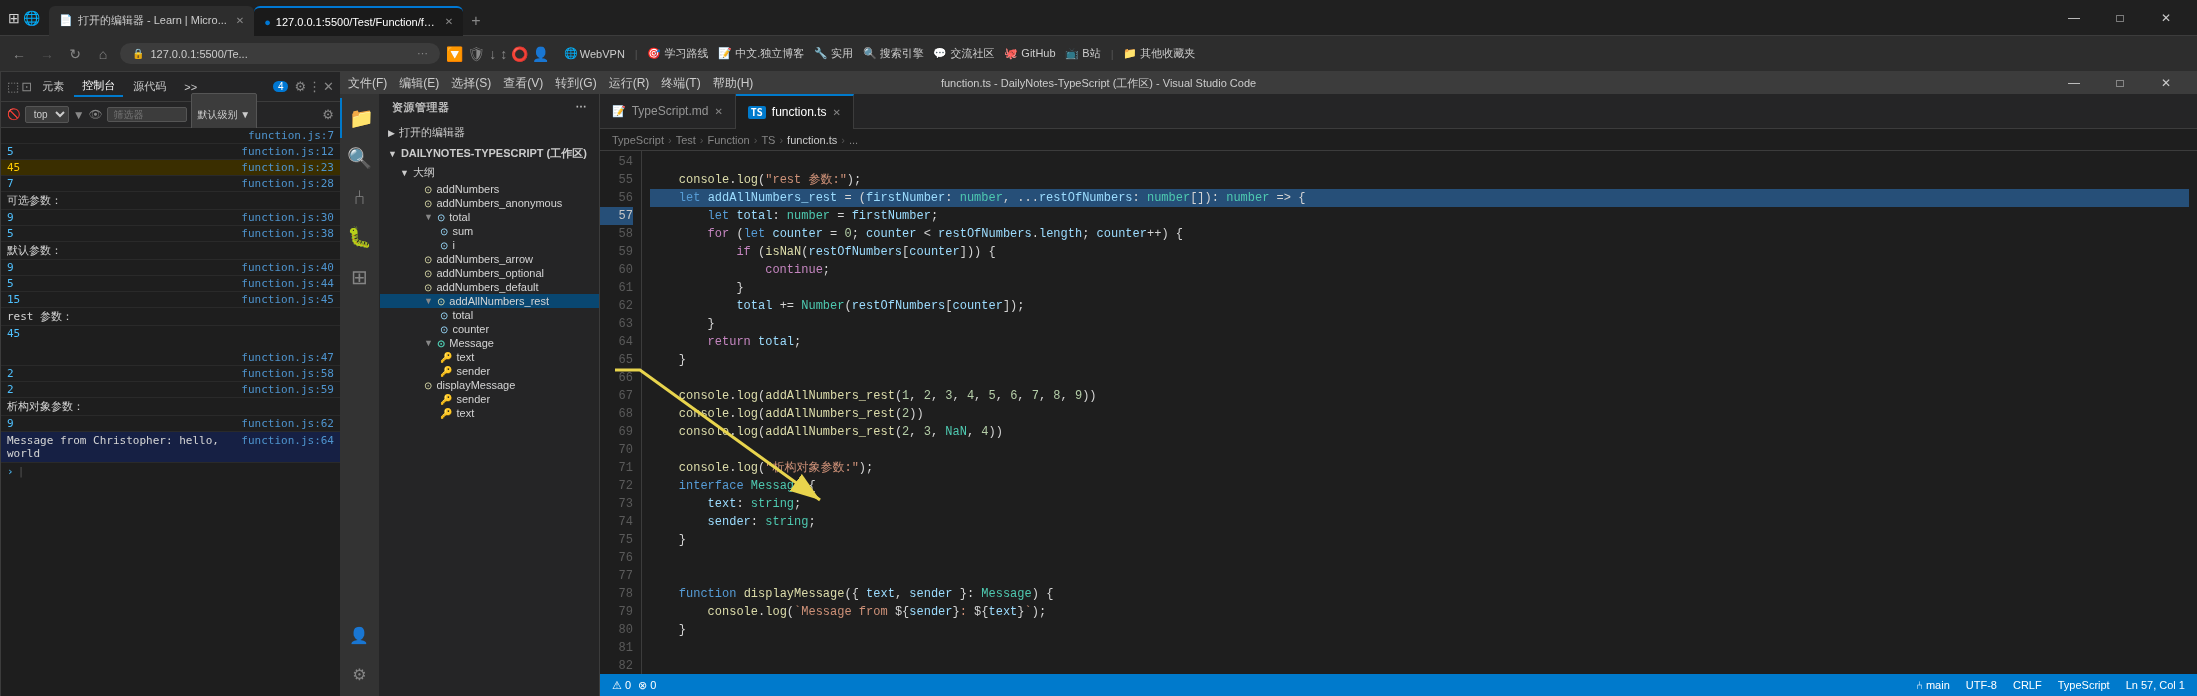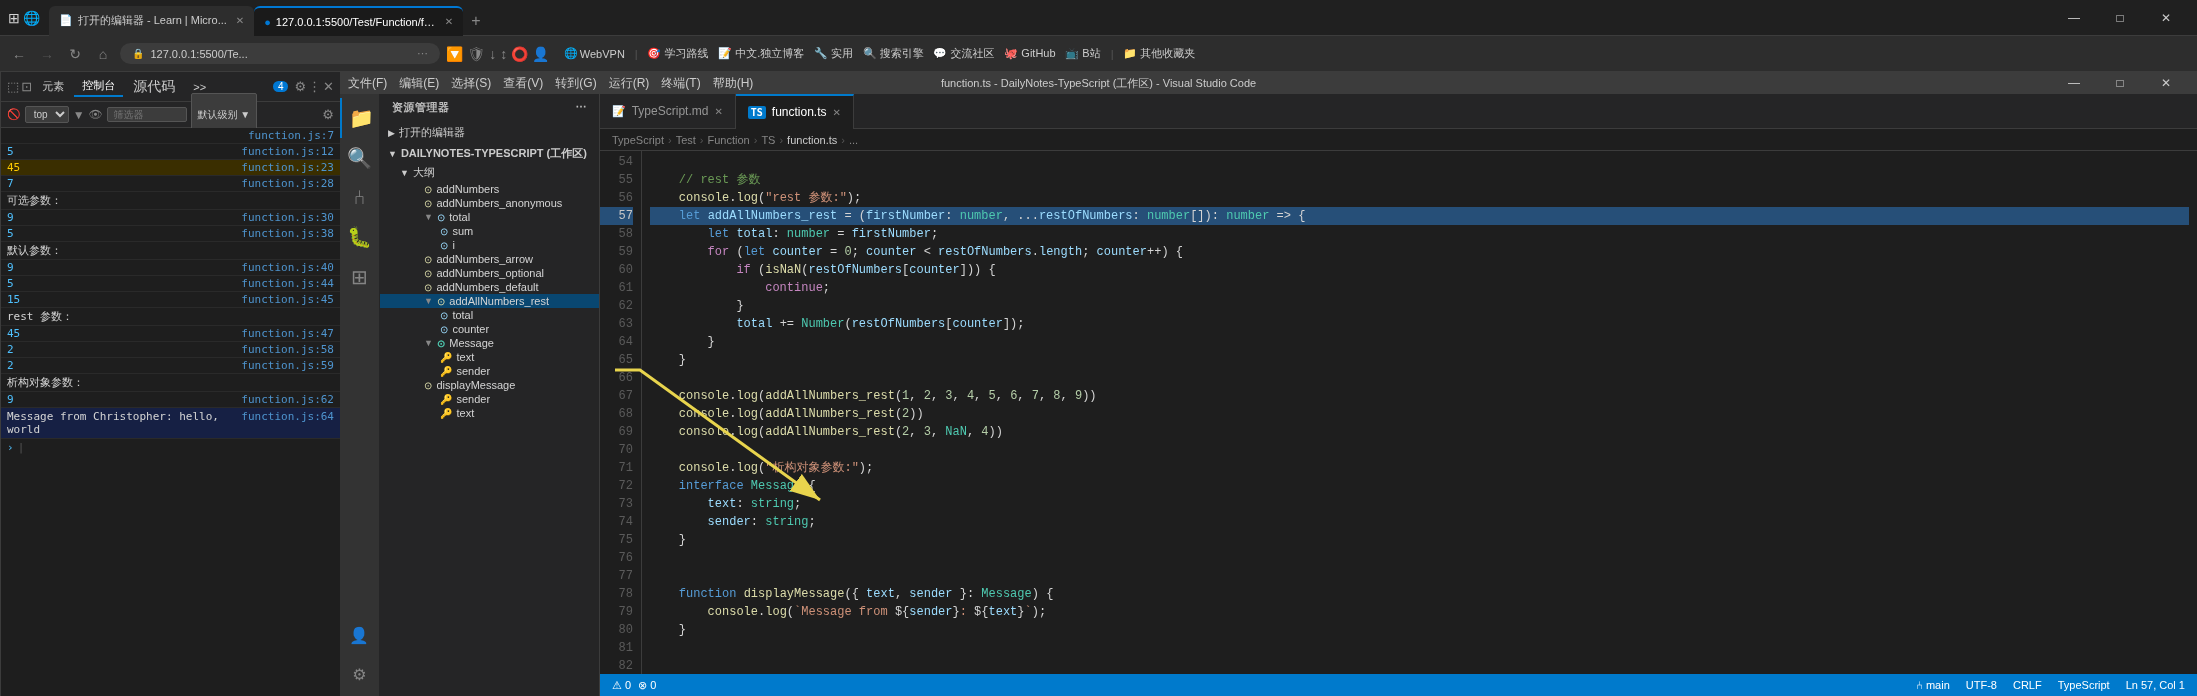--- a/index.html
+++ b/index.html
@@ -75,21 +75,21 @@
 <div style="display:flex; height:calc(696px - 72px); position:relative;">
 
 
   <div style="width:340px; background:#1e1e1e; border-left:1px solid #3c3c3c; display:flex; flex-direction:column; flex-shrink:0;">
 
     <div style="background:#252526; border-bottom:1px solid #3c3c3c; display:flex; align-items:center; padding:2px 6px; gap:2px; height:30px;">
       <span style="color:#888; font-size:13px; cursor:pointer;">⬚</span>
       <span style="color:#888; font-size:13px; cursor:pointer;">⊡</span>
       <div style="padding:2px 8px; font-size:11px; color:#ccc; cursor:pointer;">元素</div>
       <div style="padding:2px 8px; font-size:11px; color:#fff; cursor:pointer; border-bottom:2px solid #007acc;">控制台</div>
-      <div style="padding:2px 8px; font-size:14px; color:#ccc; cursor:pointer;">源代码</div>
+      <div style="padding:2px 8px; font-size:11px; color:#ccc; cursor:pointer;">源代码</div>
       <div style="padding:2px 8px; font-size:11px; color:#ccc; cursor:pointer;">&gt;&gt;</div>
       <div style="flex:1;"></div>
       <span style="background:#0078d4; color:#fff; border-radius:10px; padding:0 5px; font-size:10px;">4</span>
       <span style="color:#888; cursor:pointer; font-size:13px; margin-left:4px;">⚙</span>
       <span style="color:#888; cursor:pointer; font-size:13px;">⋮</span>
       <span style="color:#888; cursor:pointer; font-size:13px;">✕</span>
     </div>
 
     <div style="background:#252526; border-bottom:1px solid #3c3c3c; display:flex; align-items:center; padding:2px 6px; gap:4px; height:26px;">
       <span style="color:#888; font-size:11px;">🚫</span>
@@ -139,21 +139,21 @@
         <span style="color:#4fc1ff;">5</span>
         <a style="color:#4e94ce; text-decoration:none; cursor:pointer;">function.js:44</a>
       </div>
       <div style="display:flex; justify-content:space-between; padding:1px 6px; border-bottom:1px solid #2a2a2a;">
         <span style="color:#4fc1ff;">15</span>
         <a style="color:#4e94ce; text-decoration:none; cursor:pointer;">function.js:45</a>
       </div>
       <div style="padding:1px 6px; border-bottom:1px solid #2a2a2a; color:#d4d4d4;">rest 参数：</div>
       <div style="display:flex; justify-content:space-between; padding:1px 6px; border-bottom:1px solid #2a2a2a;">
         <span style="color:#4fc1ff;">45</span>
-        <a style="color:#4e94ce; text-decoration:none; cursor:pointer;">function.js:47</a>
+        <a style="color:#4e94ce; text-decoration:none; cursor:pointer;margin-top:24px;">function.js:47</a>
       </div>
       <div style="display:flex; justify-content:space-between; padding:1px 6px; border-bottom:1px solid #2a2a2a;">
         <span style="color:#4fc1ff;">2</span>
         <a style="color:#4e94ce; text-decoration:none; cursor:pointer;">function.js:58</a>
       </div>
       <div style="display:flex; justify-content:space-between; padding:1px 6px; border-bottom:1px solid #2a2a2a;">
         <span style="color:#4fc1ff;">2</span>
         <a style="color:#4e94ce; text-decoration:none; cursor:pointer;">function.js:59</a>
       </div>
       <div style="padding:1px 6px; border-bottom:1px solid #2a2a2a; color:#d4d4d4;">析构对象参数：</div>
@@ -361,30 +361,30 @@
               <div>77</div>
               <div>78</div>
               <div>79</div>
               <div>80</div>
               <div>81</div>
               <div>82</div>
           </div>
 
           <div style="flex:1; padding:2px 8px; overflow-x:auto;">
             <div style="white-space:pre; height:18px;"> </div>
-            <div style="white-space:pre; height:18px;">    <span style="color:#6a9955;">// rest 参数</span></div>
             <div style="white-space:pre; height:18px;">    <span style="color:#dcdcaa;">console</span><span style="color:#d4d4d4;">.</span><span style="color:#dcdcaa;">log</span><span style="color:#d4d4d4;">(</span><span style="color:#ce9178;">"rest 参数:"</span><span style="color:#d4d4d4;">);</span></div>
             <div style="white-space:pre; height:18px; background:#264f78;">    <span style="color:#569cd6;">let</span> <span style="color:#9cdcfe;">addAllNumbers_rest</span> <span style="color:#d4d4d4;">= (</span><span style="color:#9cdcfe;">firstNumber</span><span style="color:#d4d4d4;">: </span><span style="color:#4ec9b0;">number</span><span style="color:#d4d4d4;">, ...</span><span style="color:#9cdcfe;">restOfNumbers</span><span style="color:#d4d4d4;">: </span><span style="color:#4ec9b0;">number</span><span style="color:#d4d4d4;">[]): </span><span style="color:#4ec9b0;">number</span> <span style="color:#d4d4d4;">=&gt; {</span></div>
             <div style="white-space:pre; height:18px;">        <span style="color:#569cd6;">let</span> <span style="color:#9cdcfe;">total</span><span style="color:#d4d4d4;">: </span><span style="color:#4ec9b0;">number</span> <span style="color:#d4d4d4;">= </span><span style="color:#9cdcfe;">firstNumber</span><span style="color:#d4d4d4;">;</span></div>
             <div style="white-space:pre; height:18px;">        <span style="color:#c586c0;">for</span> <span style="color:#d4d4d4;">(</span><span style="color:#569cd6;">let</span> <span style="color:#9cdcfe;">counter</span> <span style="color:#d4d4d4;">= </span><span style="color:#b5cea8;">0</span><span style="color:#d4d4d4;">; </span><span style="color:#9cdcfe;">counter</span> <span style="color:#d4d4d4;">&lt; </span><span style="color:#9cdcfe;">restOfNumbers</span><span style="color:#d4d4d4;">.</span><span style="color:#9cdcfe;">length</span><span style="color:#d4d4d4;">; </span><span style="color:#9cdcfe;">counter</span><span style="color:#d4d4d4;">++) {</span></div>
             <div style="white-space:pre; height:18px;">            <span style="color:#c586c0;">if</span> <span style="color:#d4d4d4;">(</span><span style="color:#dcdcaa;">isNaN</span><span style="color:#d4d4d4;">(</span><span style="color:#9cdcfe;">restOfNumbers</span><span style="color:#d4d4d4;">[</span><span style="color:#9cdcfe;">counter</span><span style="color:#d4d4d4;">])) {</span></div>
             <div style="white-space:pre; height:18px;">                <span style="color:#c586c0;">continue</span><span style="color:#d4d4d4;">;</span></div>
             <div style="white-space:pre; height:18px;">            <span style="color:#d4d4d4;">}</span></div>
             <div style="white-space:pre; height:18px;">            <span style="color:#9cdcfe;">total</span> <span style="color:#d4d4d4;">+= </span><span style="color:#4ec9b0;">Number</span><span style="color:#d4d4d4;">(</span><span style="color:#9cdcfe;">restOfNumbers</span><span style="color:#d4d4d4;">[</span><span style="color:#9cdcfe;">counter</span><span style="color:#d4d4d4;">]);</span></div>
             <div style="white-space:pre; height:18px;">        <span style="color:#d4d4d4;">}</span></div>
+            <div style="white-space:pre; height:18px;">        <span style="color:#c586c0;">return</span> <span style="color:#9cdcfe;">total</span><span style="color:#d4d4d4;">;</span></div>
             <div style="white-space:pre; height:18px;">    <span style="color:#d4d4d4;">}</span></div>
             <div style="white-space:pre; height:18px;"> </div>
             <div style="white-space:pre; height:18px;">    <span style="color:#dcdcaa;">console</span><span style="color:#d4d4d4;">.</span><span style="color:#dcdcaa;">log</span><span style="color:#d4d4d4;">(</span><span style="color:#dcdcaa;">addAllNumbers_rest</span><span style="color:#d4d4d4;">(</span><span style="color:#b5cea8;">1</span><span style="color:#d4d4d4;">, </span><span style="color:#b5cea8;">2</span><span style="color:#d4d4d4;">, </span><span style="color:#b5cea8;">3</span><span style="color:#d4d4d4;">, </span><span style="color:#b5cea8;">4</span><span style="color:#d4d4d4;">, </span><span style="color:#b5cea8;">5</span><span style="color:#d4d4d4;">, </span><span style="color:#b5cea8;">6</span><span style="color:#d4d4d4;">, </span><span style="color:#b5cea8;">7</span><span style="color:#d4d4d4;">, </span><span style="color:#b5cea8;">8</span><span style="color:#d4d4d4;">, </span><span style="color:#b5cea8;">9</span><span style="color:#d4d4d4;">))</span></div>
             <div style="white-space:pre; height:18px;">    <span style="color:#dcdcaa;">console</span><span style="color:#d4d4d4;">.</span><span style="color:#dcdcaa;">log</span><span style="color:#d4d4d4;">(</span><span style="color:#dcdcaa;">addAllNumbers_rest</span><span style="color:#d4d4d4;">(</span><span style="color:#b5cea8;">2</span><span style="color:#d4d4d4;">))</span></div>
             <div style="white-space:pre; height:18px;">    <span style="color:#dcdcaa;">console</span><span style="color:#d4d4d4;">.</span><span style="color:#dcdcaa;">log</span><span style="color:#d4d4d4;">(</span><span style="color:#dcdcaa;">addAllNumbers_rest</span><span style="color:#d4d4d4;">(</span><span style="color:#b5cea8;">2</span><span style="color:#d4d4d4;">, </span><span style="color:#b5cea8;">3</span><span style="color:#d4d4d4;">, </span><span style="color:#4ec9b0;">NaN</span><span style="color:#d4d4d4;">, </span><span style="color:#b5cea8;">4</span><span style="color:#d4d4d4;">))</span></div>
             <div style="white-space:pre; height:18px;"> </div>
             <div style="white-space:pre; height:18px;">    <span style="color:#dcdcaa;">console</span><span style="color:#d4d4d4;">.</span><span style="color:#dcdcaa;">log</span><span style="color:#d4d4d4;">(</span><span style="color:#ce9178;">"析构对象参数:"</span><span style="color:#d4d4d4;">);</span></div>
             <div style="white-space:pre; height:18px;">    <span style="color:#569cd6;">interface</span> <span style="color:#4ec9b0;">Message</span> <span style="color:#d4d4d4;">{</span></div>
             <div style="white-space:pre; height:18px;">        <span style="color:#9cdcfe;">text</span><span style="color:#d4d4d4;">: </span><span style="color:#4ec9b0;">string</span><span style="color:#d4d4d4;">;</span></div>
             <div style="white-space:pre; height:18px;">        <span style="color:#9cdcfe;">sender</span><span style="color:#d4d4d4;">: </span><span style="color:#4ec9b0;">string</span><span style="color:#d4d4d4;">;</span></div>

